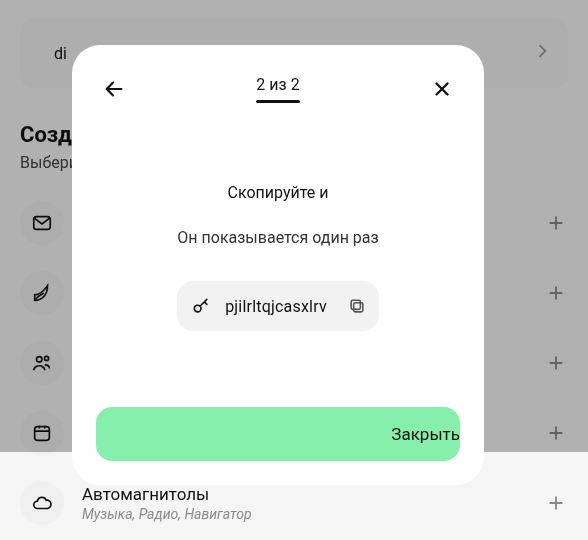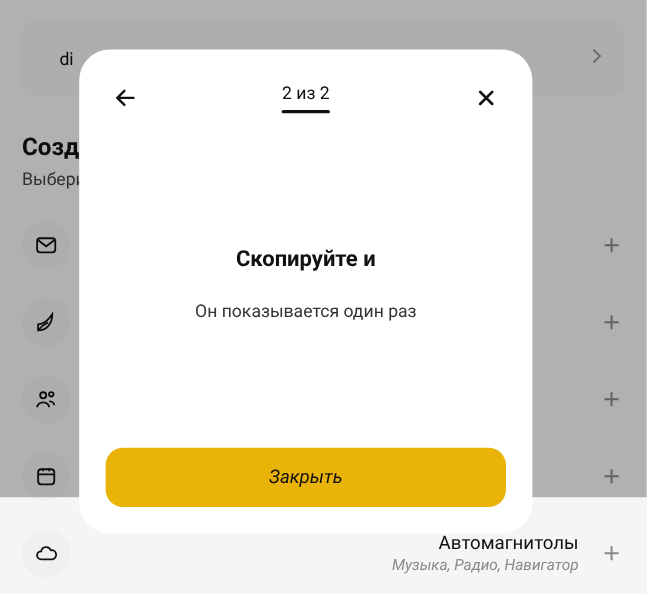--- a/index.html
+++ b/index.html
@@ -2,48 +2,48 @@
 <html><head>
 <meta charset="utf-8">
 <style>
   * { box-sizing: border-box; margin: 0; padding: 0; }
   html, body { width: 588px; height: 540px; overflow: hidden; font-family: -apple-system, BlinkMacSystemFont, "Segoe UI", Roboto, Arial, sans-serif; background: #f5f5f5; color: #111; }
   .page { position: relative; width: 588px; height: 452px; border-radius: 21px; }
   .bg { position: absolute; inset: 0; padding: 0 20px; }
   .list-row { display: flex; align-items: center; gap: 18px; height: 70px; }
   .list-row .icon-circle { width: 44px; height: 44px; border-radius: 22px; background: #f0f0f0; display: flex; align-items: center; justify-content: center; flex: 0 0 44px; }
   .list-row .icon-circle svg { width: 22px; height: 22px; }
-  .list-row .label-block { flex: 1; display: flex; flex-direction: column; justify-content: center; text-align: right; }
+  .list-row .label-block { flex: 1; display: flex; flex-direction: column; justify-content: center; }
   .list-row .title { font-size: 17px; color: #111; }
   .list-row .sub { font-size: 14px; color: #8a8a8a; margin-top: 2px; font-style: italic; }
   .list-row .plus { color: #888; flex: 0 0 24px; display:flex; align-items:center; justify-content:center; }
   .card-row { background: #f2f2f2; border-radius: 14px; padding: 0 16px; height: 70px; display: flex; align-items: center; gap: 18px; margin-top: 18px; }
   .card-row .chev { margin-left: auto; color: #999; }
   .section-title { font-size: 22px; font-weight: 700; margin-top: 34px; }
   .section-sub { font-size: 16px; color: #444; margin-top: 6px; }
 
   .scrim { position: absolute; inset: 0; background: rgba(0,0,0,0.28); }
 
   .modal { position: absolute; left: 72px; top: 45px; width: 412px; height: 440px; background: #fff; border-radius: 28px; padding: 26px 24px 24px; display: flex; flex-direction: column; }
   .modal-header { display: flex; align-items: center; justify-content: space-between; }
   .modal-header .center { position: absolute; left: 0; right: 0; display:flex; flex-direction:column; align-items:center; pointer-events:none; }
   .modal-header .step { font-size: 16px; color: #111; }
   .modal-header .step-underline { width: 44px; height: 3px; background: #111; border-radius: 2px; margin-top: 6px; }
   .icon-btn { width: 36px; height: 36px; display: flex; align-items: center; justify-content: center; cursor: pointer; border-radius: 18px; position: relative; z-index: 2; }
   .icon-btn svg { width: 22px; height: 22px; }
 
   .modal-body { flex: 1; display: flex; flex-direction: column; align-items: center; justify-content: center; text-align: center; padding: 0 6px; }
-  .modal-title { font-size: 20px; font-weight: 700; line-height: 1.25; }
+  .modal-title { font-size: 16px; font-weight: 400; line-height: 1.25; }
   .modal-sub { font-size: 16px; color: #333; margin-top: 25px; }
   .pw-pill { margin-top: 34px; background: #f2f2f2; border-radius: 16px; height: 50px; display: flex; align-items: center; padding: 0 12px 0 14px; gap: 14px; }
   .pw-pill .key-ic { display:flex; align-items:center; justify-content:center; }
   .pw-pill .pw-text { font-size: 16px; letter-spacing: 0.2px; color: #111; }
   .pw-pill .copy-ic { display:flex; align-items:center; justify-content:center; margin-left: 6px; cursor:pointer; }
 
-  .close-btn { height: 54px; border-radius: 16px; background: #eab308; display: flex; align-items: center; justify-content: center; font-size: 17px; color: #111; cursor: pointer; font-style: italic; }
+  .close-btn { height: 54px; border-radius: 16px; background: #86efac; display: flex; align-items: center; justify-content: flex-end; font-size: 17px; color: #111; cursor: pointer; }
 </style>
 </head>
 <body>
 
 <div class="page">
   <div class="bg">
     <div class="card-row">
       <span>
         <svg viewBox="0 0 24 24" fill="none" stroke="#111" stroke-width="1.8">
             <rect x="3" y="5" width="18" height="14" rx="3"></rect>
@@ -169,19 +169,34 @@
           </svg>
       </div>
     </div>
 
     <div class="modal-body">
       <div class="modal-title">
         <span>Скопируйте и</span><br>
       </div>
       <div class="modal-sub">Он показывается один раз</div>
 
+      <div class="pw-pill">
+        <span class="key-ic">
+          <svg width="20" height="20" viewBox="0 0 24 24" fill="none" stroke="#111" stroke-width="1.9" stroke-linecap="round" stroke-linejoin="round">
+              <circle cx="8" cy="15" r="4"></circle>
+              <path d="M11 12l8-8M16 7l3 3"></path>
+            </svg>
+        </span>
+        <span class="pw-text">pjilrltqjcasxlrv</span>
+        <span class="copy-ic">
+          <svg width="20" height="20" viewBox="0 0 24 24" fill="none" stroke="#555" stroke-width="1.9">
+              <rect x="8" y="8" width="11" height="11" rx="2"></rect>
+              <rect x="5" y="5" width="11" height="11" rx="2"></rect>
+            </svg>
+        </span>
+      </div>
     </div>
 
     <div class="close-btn">
       <span>Закрыть</span>
     </div>
   </div>
 </div>
 
 </body></html>

